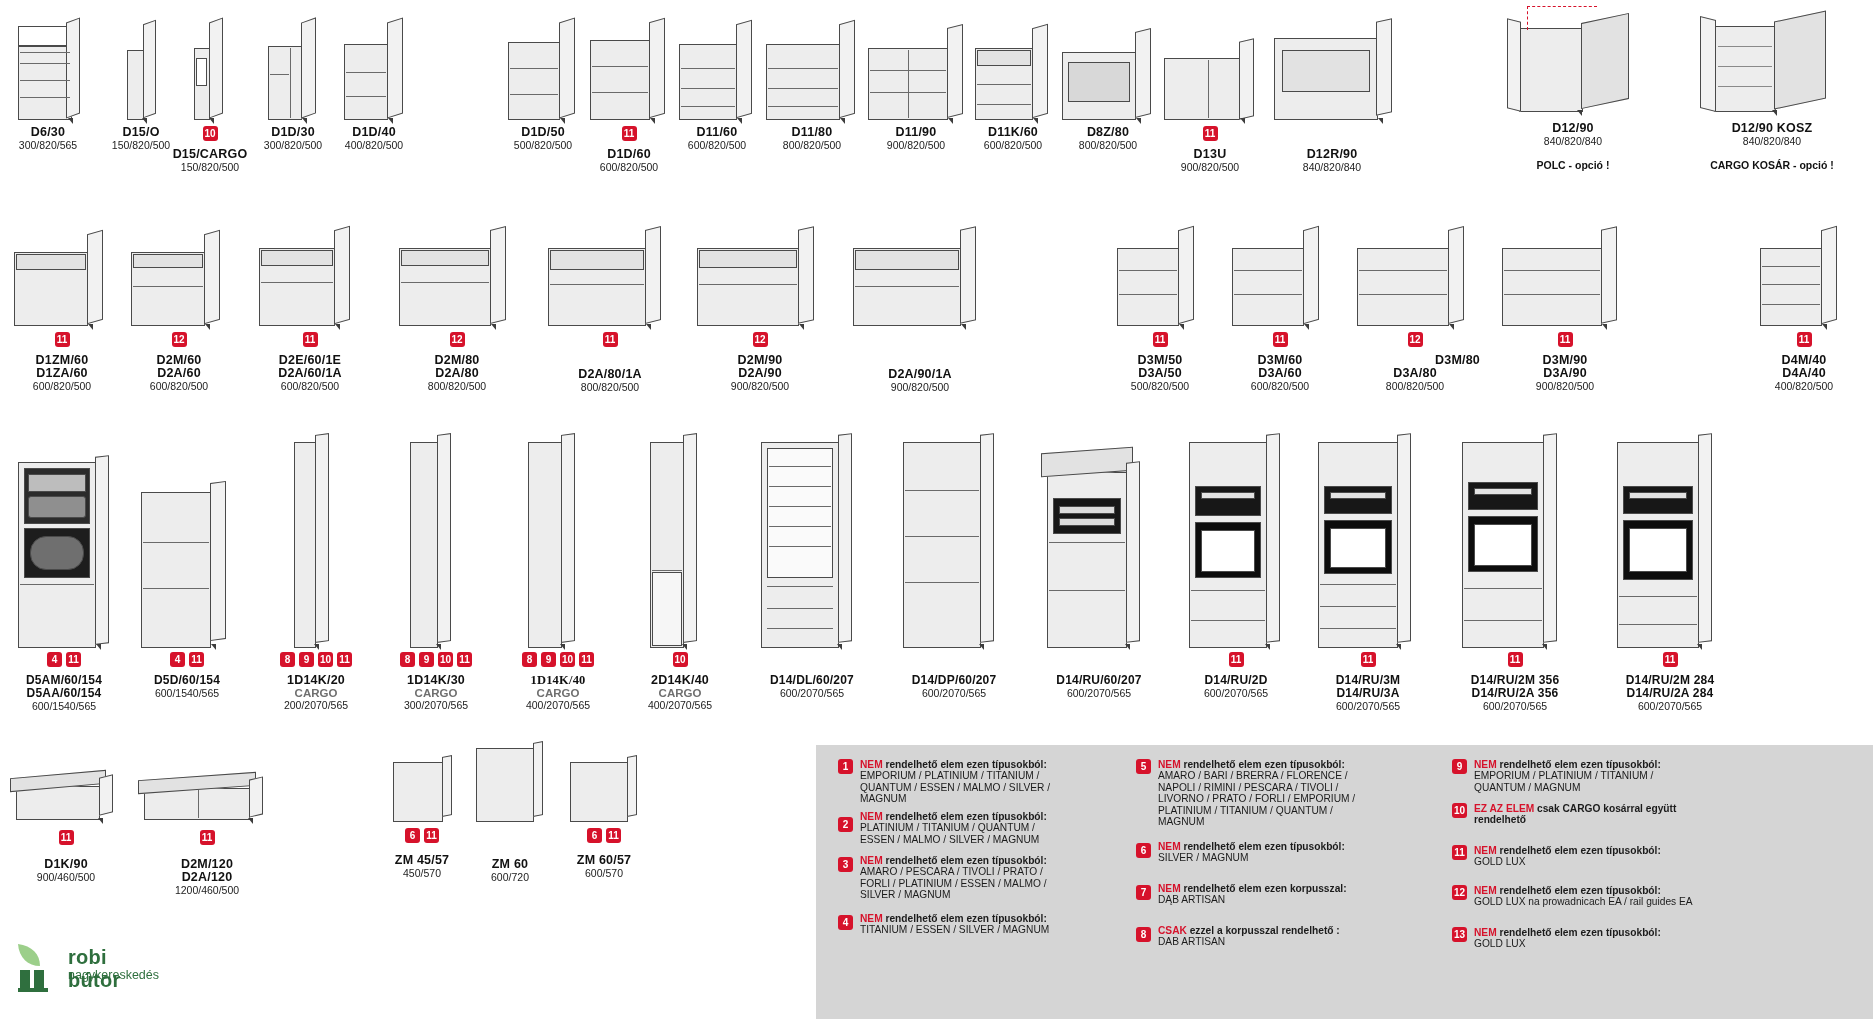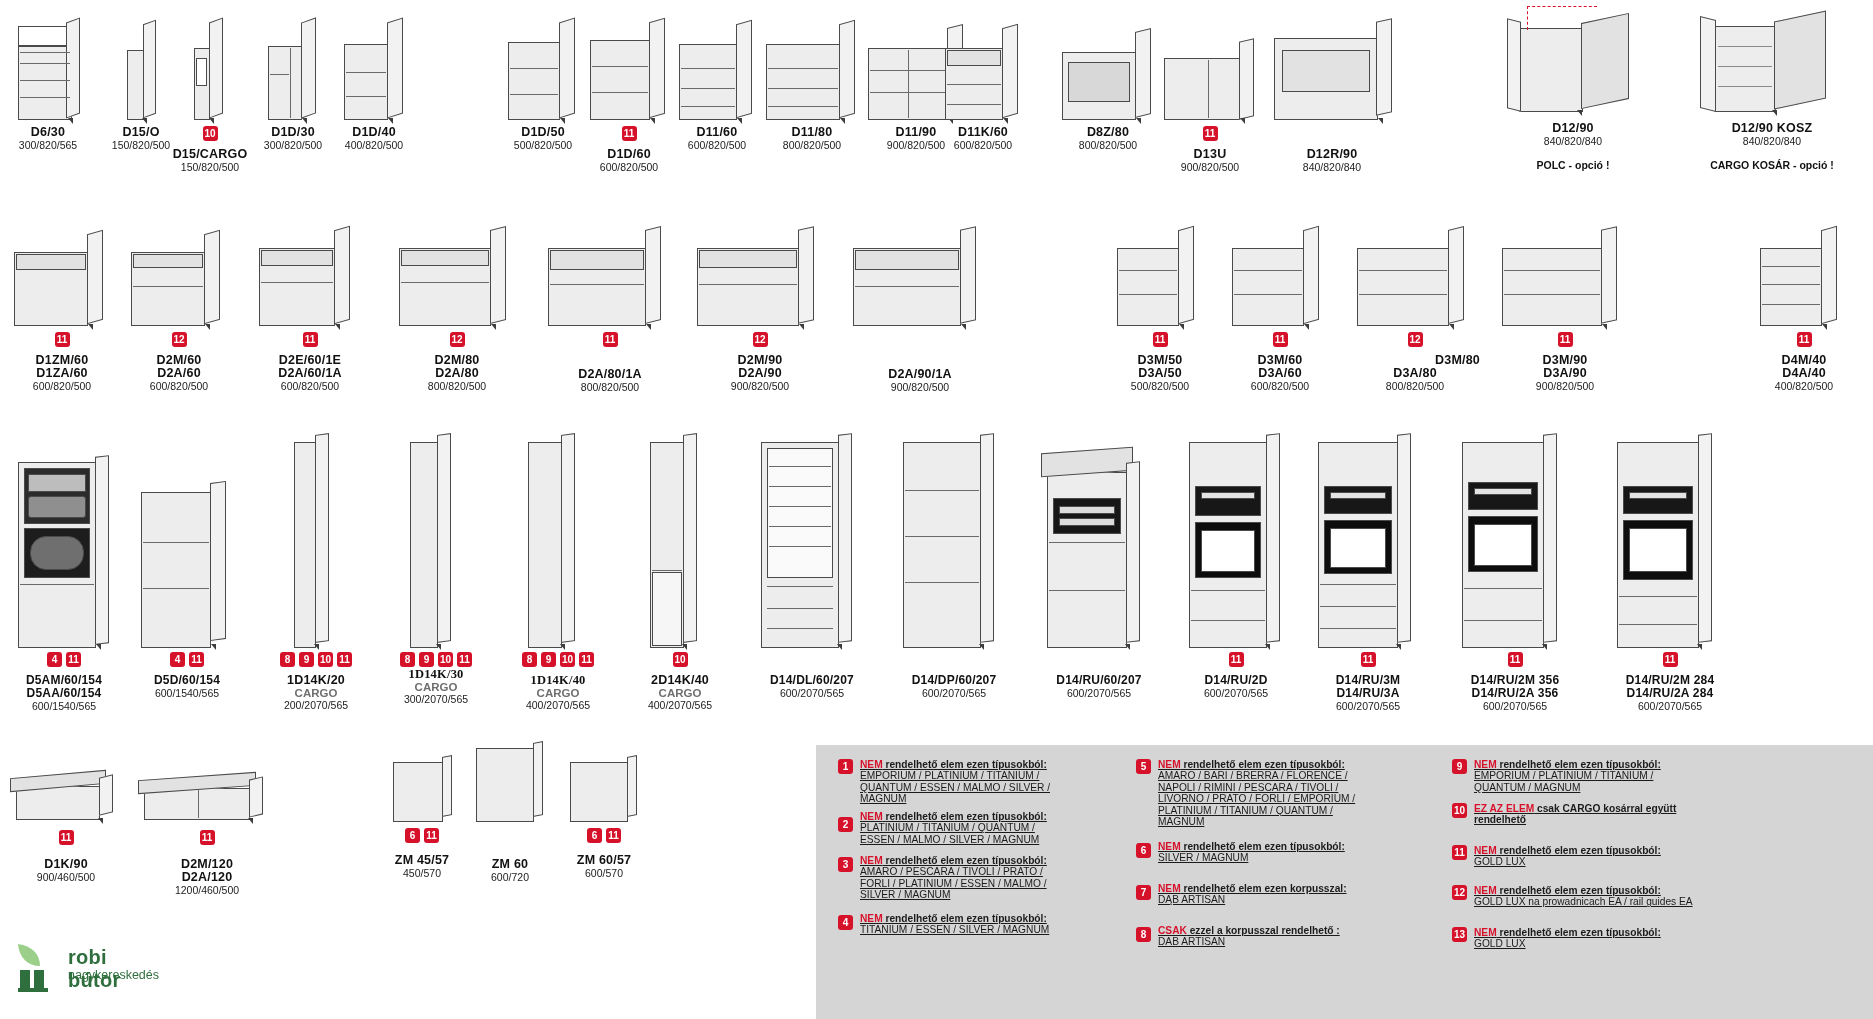--- a/index.html
+++ b/index.html
@@ -27,21 +27,21 @@
   .fill3{background:#d8d8d8;}
   .ln{position:absolute;background:#6a6a6a;}
   .h{height:1px;}
   .v{width:1px;}
   .sk{position:absolute;border:1.1px solid #4a4a4a;box-sizing:border-box;background:#f2f2f2;}
   .foot{position:absolute;width:0;height:0;border-left:5px solid transparent;border-top:6px solid #3d3d3d;}
   .dash{position:absolute;border-top:1px dashed #d6122b;}
 
   
   .legend{position:absolute;left:816px;top:745px;width:1057px;height:274px;background:#d5d5d5;}
-  .lrow{position:absolute;font-size:10.2px;line-height:11.4px;color:#1b1b1b;text-decoration:underline;}
+  .lrow{position:absolute;font-size:10.2px;line-height:11.4px;color:#1b1b1b;}
   .lnum{position:absolute;width:15px;height:15px;border-radius:3px;background:#d6122b;color:#fff;
         font-size:10px;font-weight:bold;line-height:15px;text-align:center;}
   .lred{color:#d6122b;font-weight:bold;}
   .lbl{font-weight:bold;}
 
   
   .logo{position:absolute;left:14px;top:940px;}
   .logo .mark{position:absolute;left:0;top:0;width:46px;height:52px;}
   .logo .t1{position:absolute;left:54px;top:6px;font-size:20px;color:#2f6f3e;font-weight:bold;letter-spacing:.3px;}
   .logo .t2{position:absolute;left:54px;top:28px;font-size:12.5px;color:#2f6f3e;}
@@ -174,21 +174,21 @@
     <div class="ln h" style="left:6px;top:52px;width:76px;"></div>
     <div class="ln h" style="left:6px;top:74px;width:76px;"></div>
     <div class="ln v" style="left:44px;top:32px;height:68px;"></div>
     <div class="sk" style="left:83px;top:8px;width:16px;height:90px;transform:skewY(-14deg);"></div>
     <div class="foot" style="left:84px;top:100px;"></div>
   </div>
   <div class="cap">D11/90</div>
   <div class="dim">900/820/500</div>
 </div>
 
-<div class="item" style="left:938px;top:18px;width:90px;">
+<div class="item" style="left:968px;top:18px;width:90px;">
   <div class="art" style="width:84px;height:108px;">
     <div class="box fill" style="left:4px;top:30px;width:58px;height:72px;"></div>
     <div class="box fill2" style="left:6px;top:32px;width:54px;height:16px;"></div>
     <div class="ln h" style="left:6px;top:66px;width:54px;"></div>
     <div class="ln h" style="left:6px;top:86px;width:54px;"></div>
     <div class="sk" style="left:61px;top:8px;width:16px;height:90px;transform:skewY(-15deg);"></div>
     <div class="foot" style="left:62px;top:100px;"></div>
   </div>
   <div class="cap">D11K/60</div>
   <div class="dim">600/820/500</div>
@@ -505,21 +505,21 @@
     <div class="box fill" style="left:24px;top:12px;width:28px;height:206px;"></div>
     <div class="sk" style="left:51px;top:4px;width:14px;height:208px;transform:skewY(-8deg);"></div>
     <div class="foot" style="left:50px;top:214px;"></div>
   </div>
   <div class="badges" style="top:222px;">
     <span class="badge">8</span>
     <span class="badge">9</span>
     <span class="badge">10</span>
     <span class="badge">11</span>
   </div>
-  <div class="cap" style="margin-top:16px;font-family:Liberation Serif, serif;">1D14K/30</div>
+  <div class="cap" style="margin-top:22px;">1D14K/30</div>
   <div class="gray">CARGO</div>
   <div class="dim">300/2070/565</div>
 </div>
 
 <div class="item" style="left:498px;top:430px;width:120px;">
   <div class="art" style="width:104px;height:222px;">
     <div class="box fill" style="left:22px;top:12px;width:34px;height:206px;"></div>
     <div class="sk" style="left:55px;top:4px;width:14px;height:208px;transform:skewY(-8deg);"></div>
     <div class="foot" style="left:54px;top:214px;"></div>
   </div>

